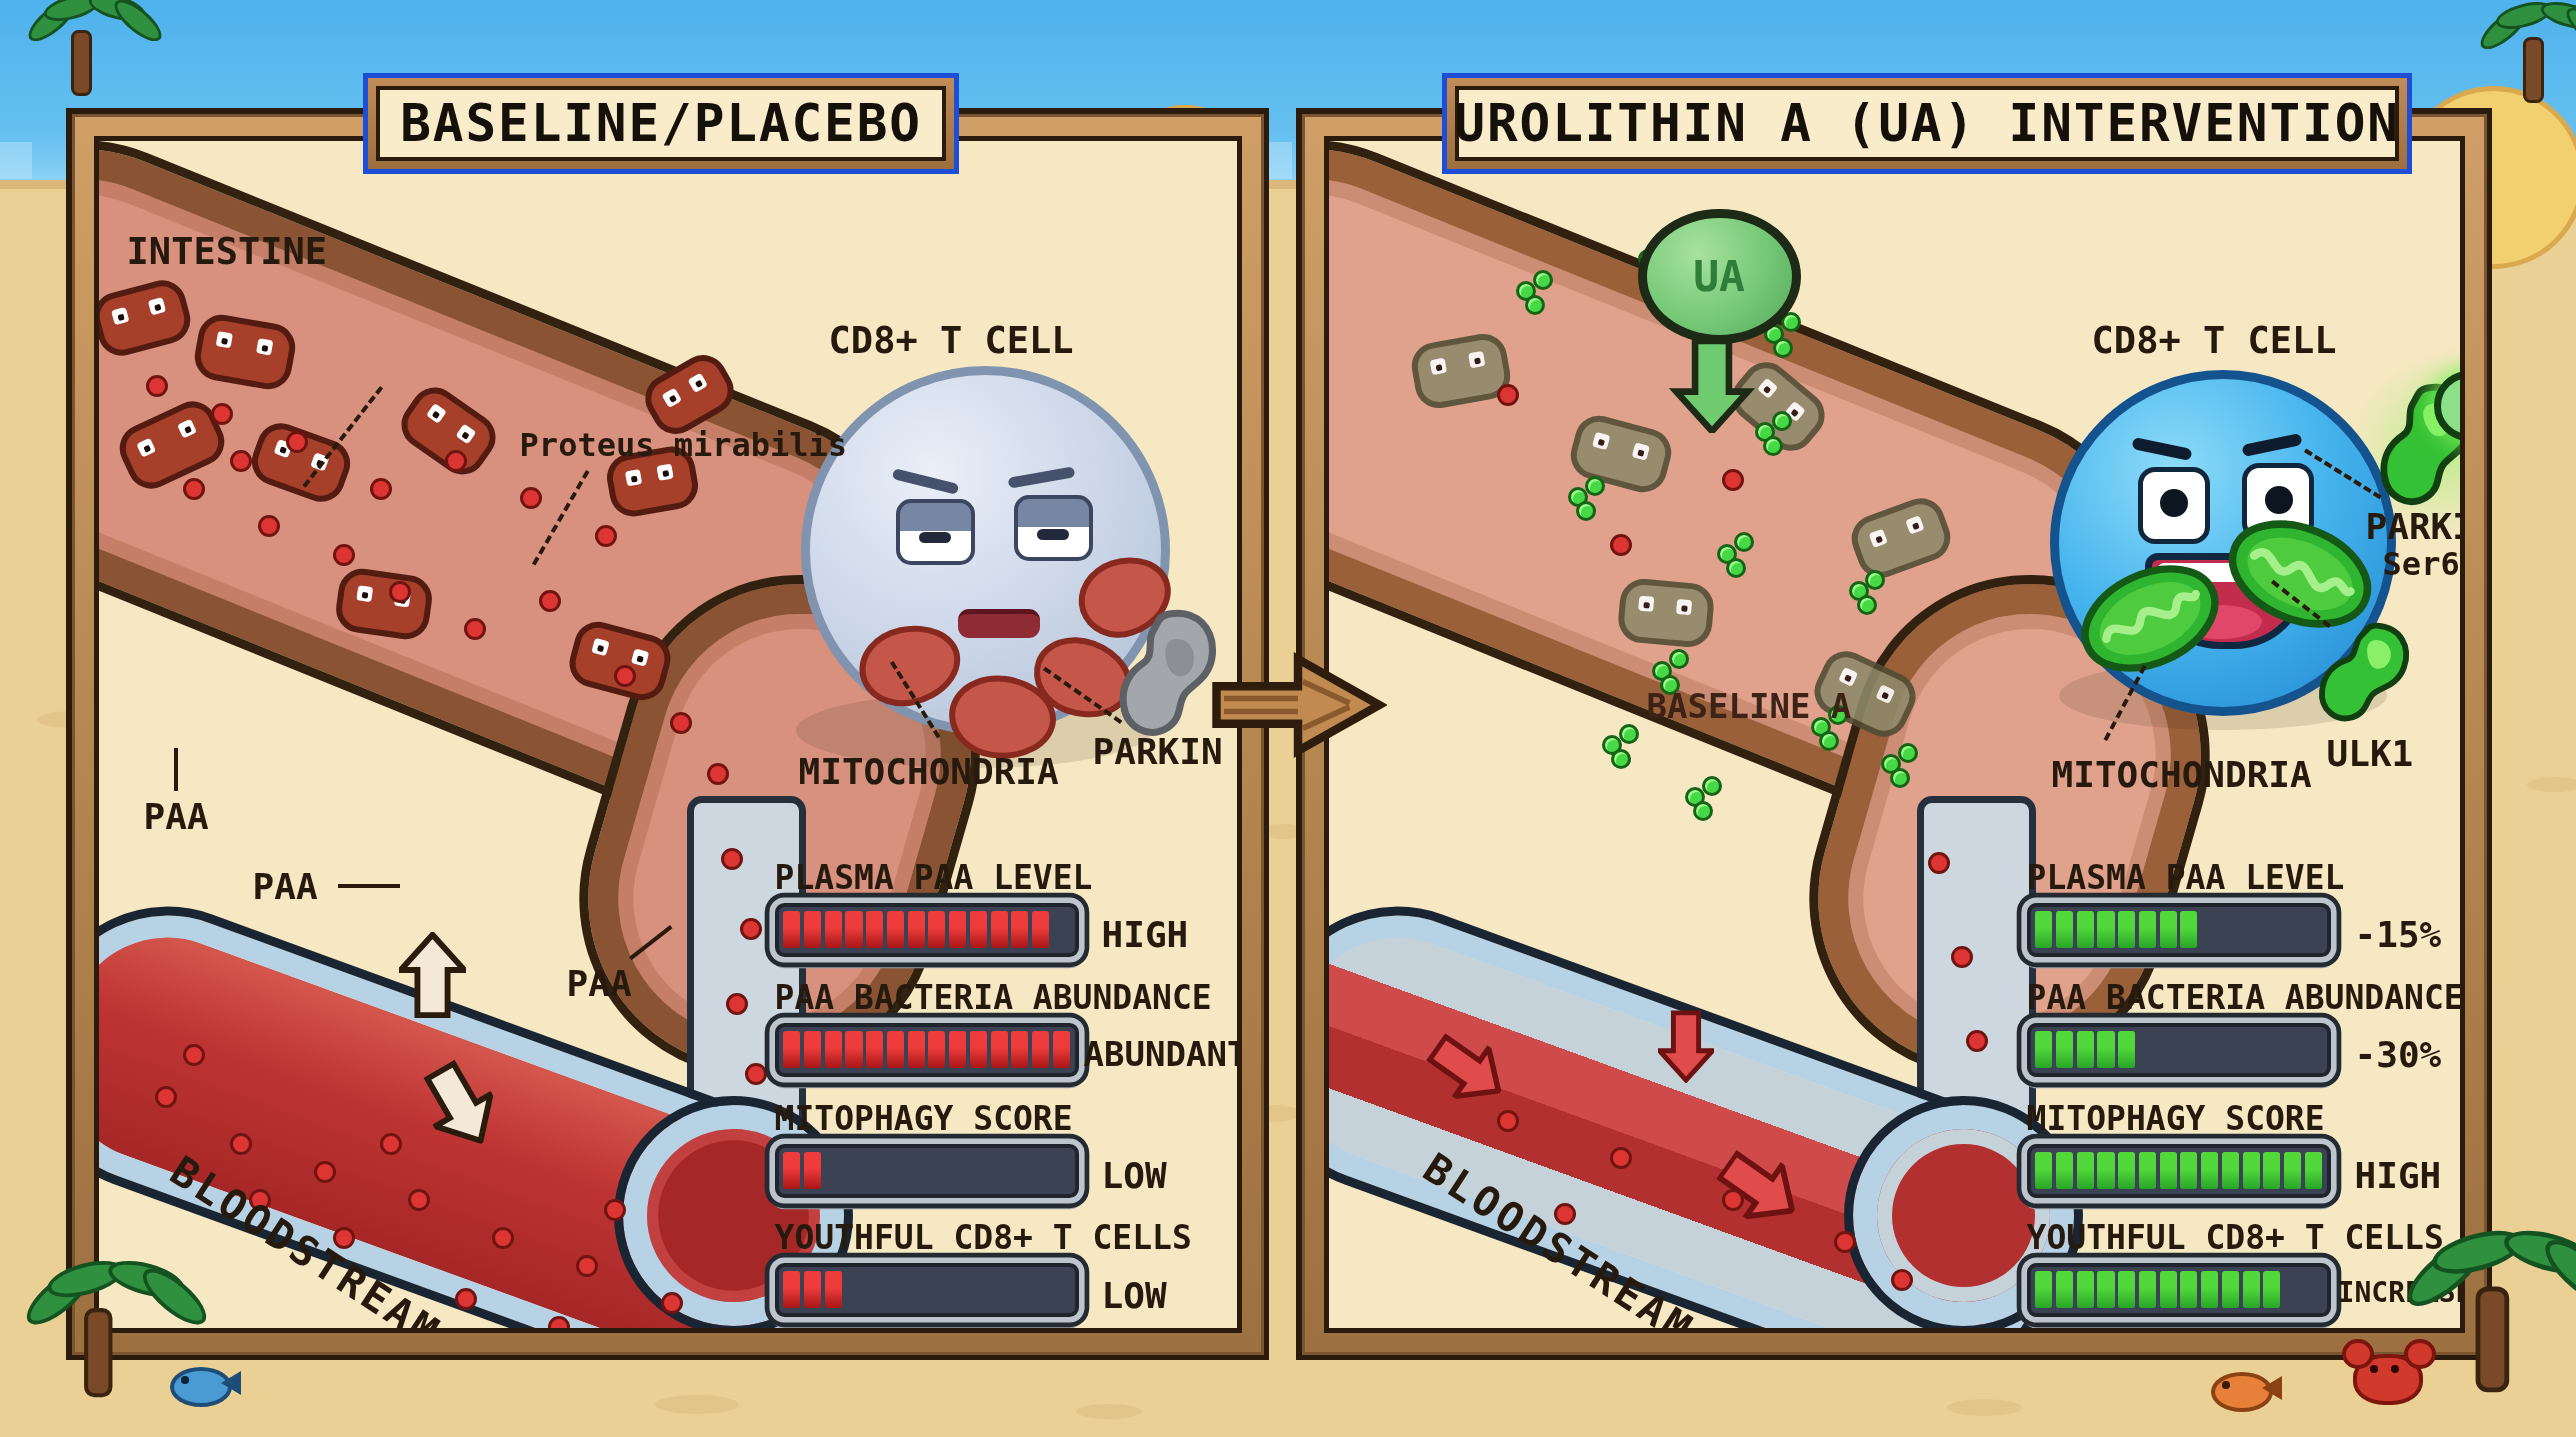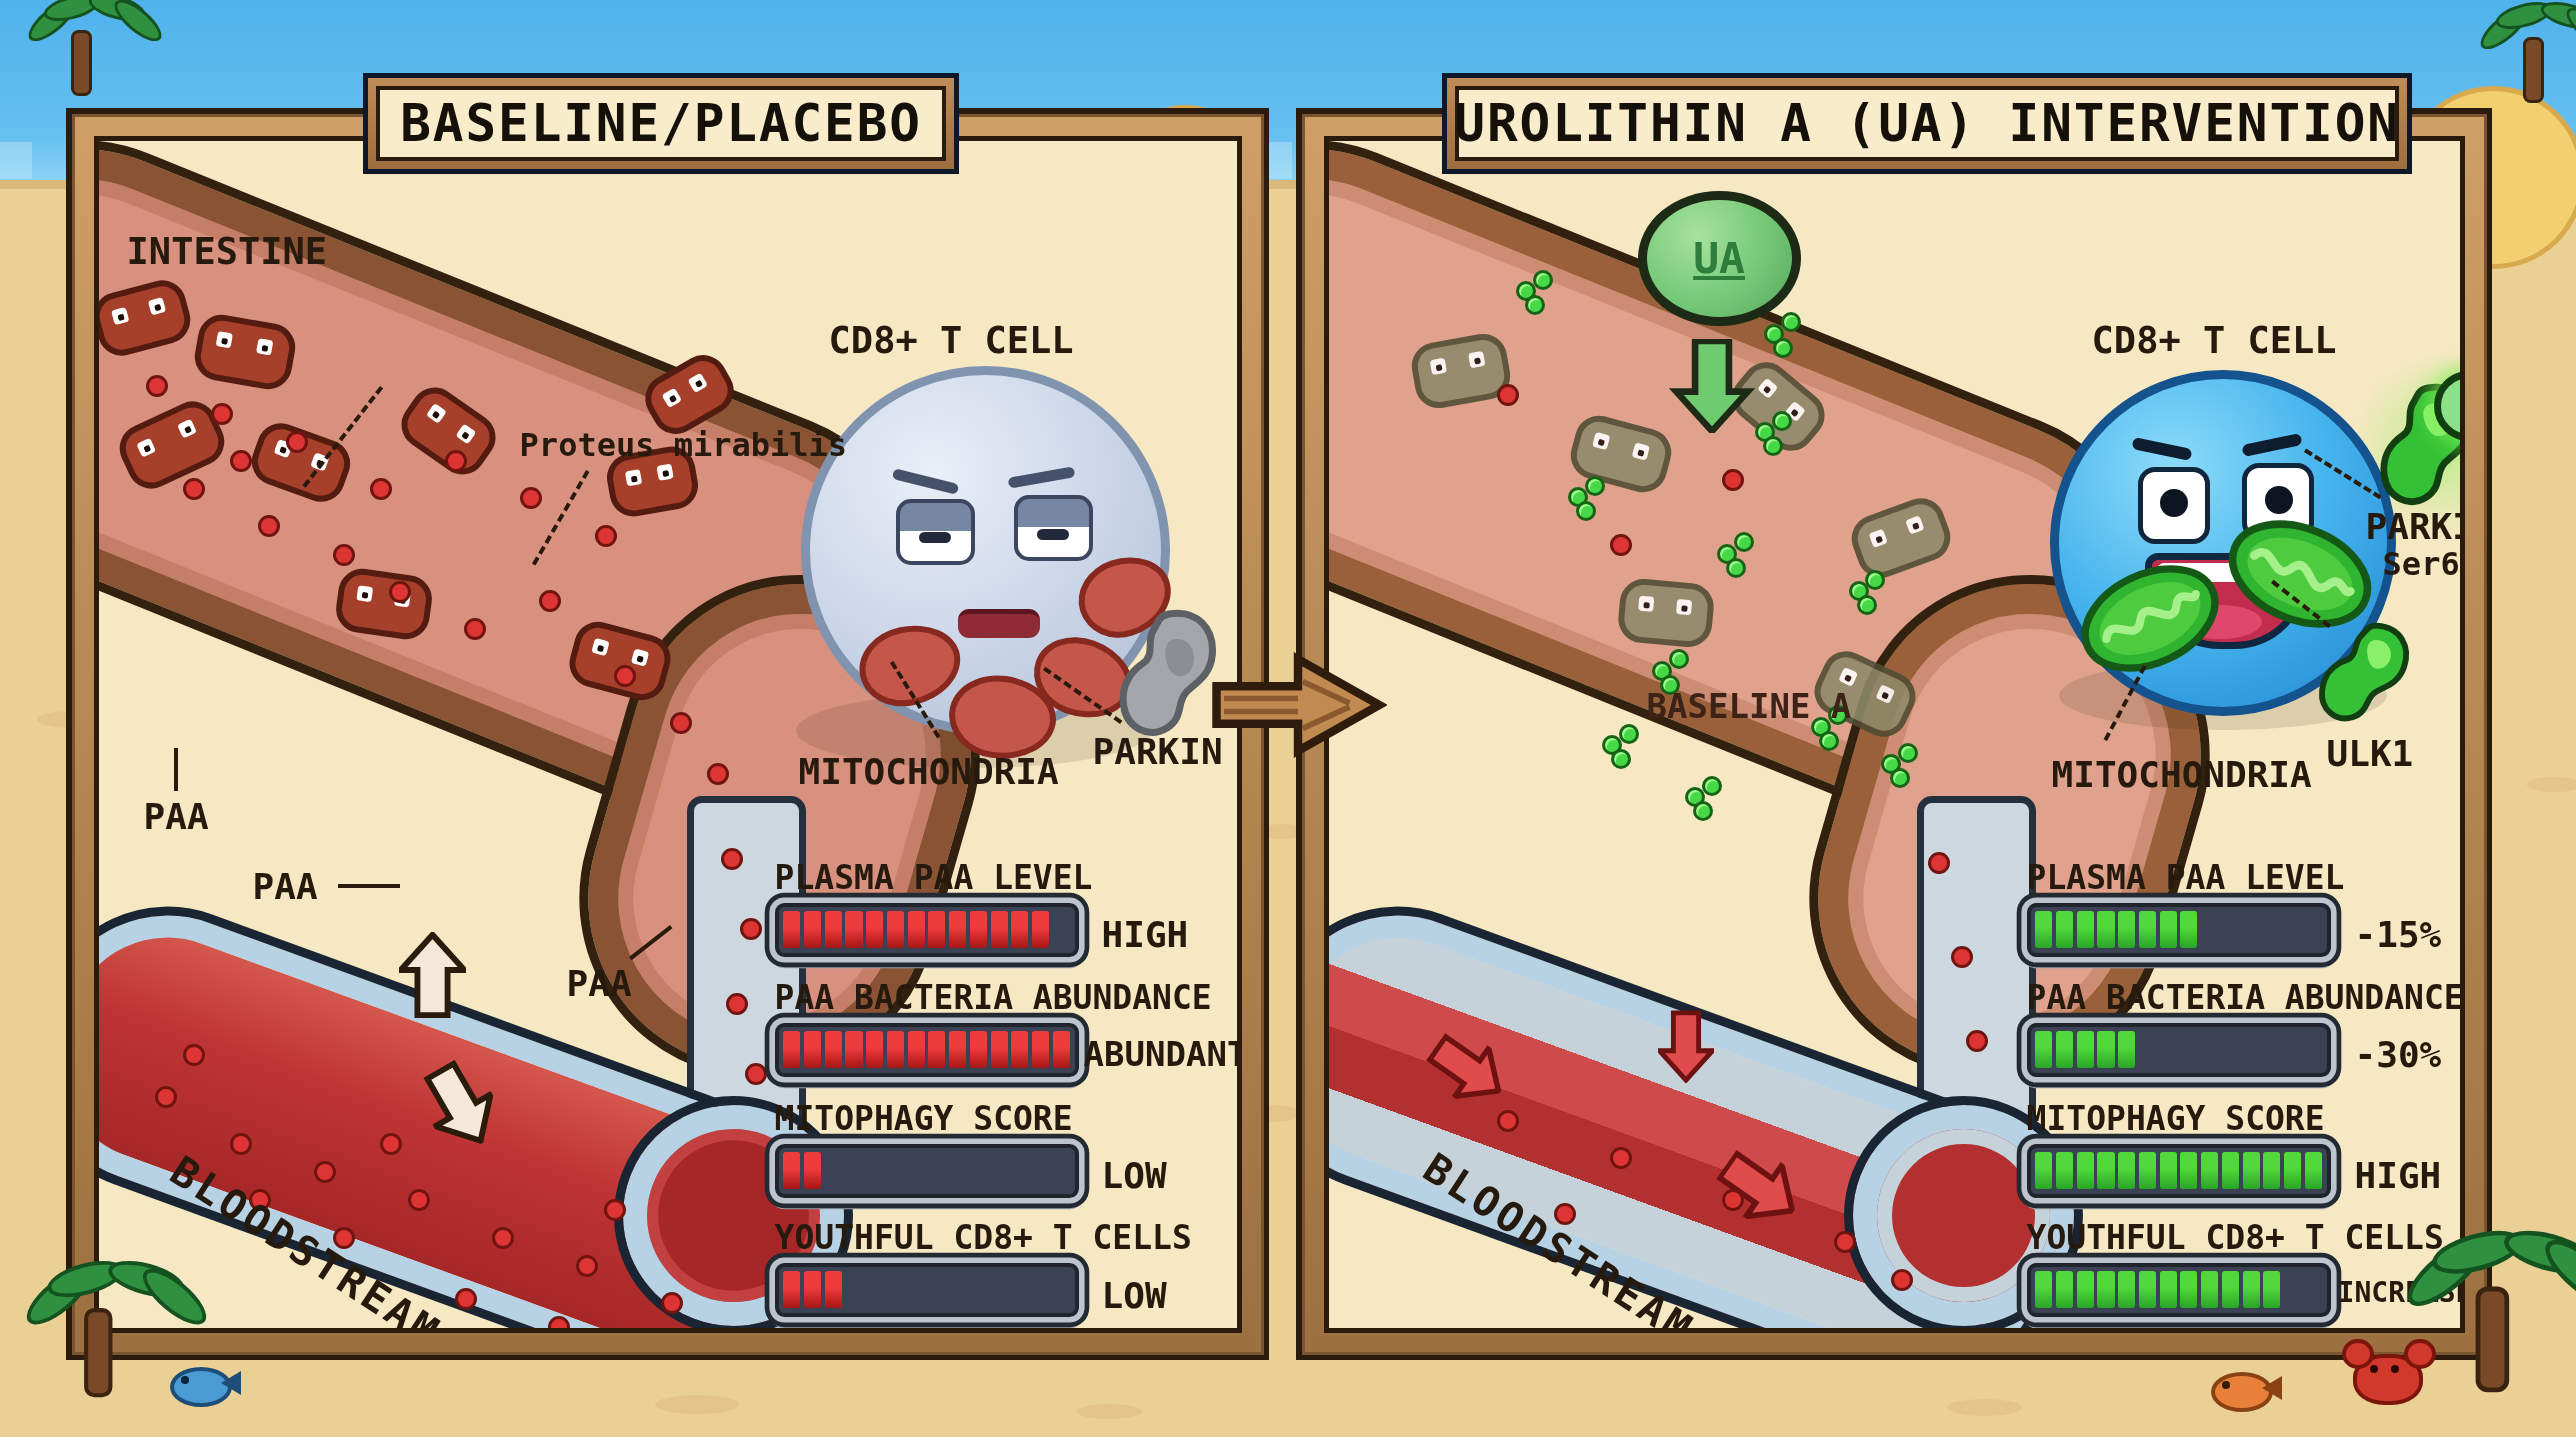--- a/index.html
+++ b/index.html
@@ -10,21 +10,21 @@
   .sky{left:0;top:0;width:2576px;height:183px;background:linear-gradient(180deg,#4fb2ec 0%,#66c0f0 75%,#8ed3f4 100%);}
   .waves{left:0;top:142px;width:2576px;height:37px;opacity:.45;
          background:repeating-linear-gradient(90deg,#bfe6fb 0 32px,transparent 32px 84px);}
   .shore{left:0;top:180px;width:2576px;height:9.4px;background:#d9b87a;}
   .sand-spot{background:#e0c183;border-radius:50%;opacity:.7;}
   
   .panel{position:absolute;background:#2a1b0c;padding:5.6px;z-index:2;}
   .panel-wood{background:linear-gradient(180deg,#cf9f67 0%,#b3854f 55%,#9c7040 100%);padding:19px;border:3.7px solid #7a5530;}
   .panel-inner{position:relative;background:#f7e8c4;border:5.6px solid #2a1b0c;overflow:hidden;}
   
-  .sign{position:absolute;z-index:6;background:#0f172a;padding:4.7px;}
+  .sign{position:absolute;z-index:6;background:#1d4ed8;padding:4.7px;}
   .sign-wood{background:linear-gradient(180deg,#c08c58,#9d6e3e);padding:8.4px;}
   .sign-face{background:#f8ecca;border:4.7px solid #2a1b0c;display:flex;align-items:center;justify-content:center;
              font-weight:bold;font-size:51px;letter-spacing:1.9px;white-space:nowrap;color:#16100a;}
   
   .tube{position:absolute;border:30px solid #8a5434;outline:9.4px solid #33210f;border-radius:178px;
         background:#d8917e;box-shadow:inset 0 0 0 15px #c57f69;z-index:1;}
   .tube.right-lumen{background:#e0a28c;box-shadow:inset 0 0 0 15px #cd8d74;border-color:#996039;}
   .connector{position:absolute;width:105px;background:#ccd7df;border:7.5px solid #25303c;border-radius:15px;z-index:1;}
   .vessel{position:absolute;border:22.5px solid #b7d2e4;outline:9.4px solid #1a2533;border-radius:122px;z-index:2;}
   .vessel-cap{position:absolute;border:24px solid #b7d2e4;outline:9.4px solid #1a2533;border-radius:50%;z-index:3;}
@@ -295,21 +295,21 @@
           <div class="dot red-dot" style="left: 505px; top: 1058px; z-index: 4;"></div>
           <div class="dot red-dot" style="left: 281px; top: 992px; z-index: 4;"></div>
         </div>
     </div>
   </div>
 
   <div class="panel" style="left:1296px;top:108px;">
     <div class="panel-wood">
       <div class="panel-inner" id="rightPanel" style="width:1131px;height:1187px;">
 
-        <div class="pill" style="left:309px;top:50px;text-decoration:underline;">
+        <div class="pill" style="left:309px;top:68px;">
             <span>UA</span>
           </div>
         <div class="abs" style="left:329px;top:198px;z-index:6;transform:rotate(180deg);">
           <svg width="108" height="94" viewBox="0 0 80 100">
               <path d="M40 2 L78 44 L58 44 L58 98 L22 98 L22 44 L2 44 Z" fill="#6fcb70" stroke="#1c2a16" stroke-width="7"></path>
             </svg>
         </div>
 
         <div class="tube right-lumen" style="left:-234px;top:140px;width:1011px;height:346px;transform:rotate(22deg);"></div>
         <div class="tube right-lumen" style="left:510px;top:440px;width:281px;height:431px;transform:rotate(16deg);"></div>

